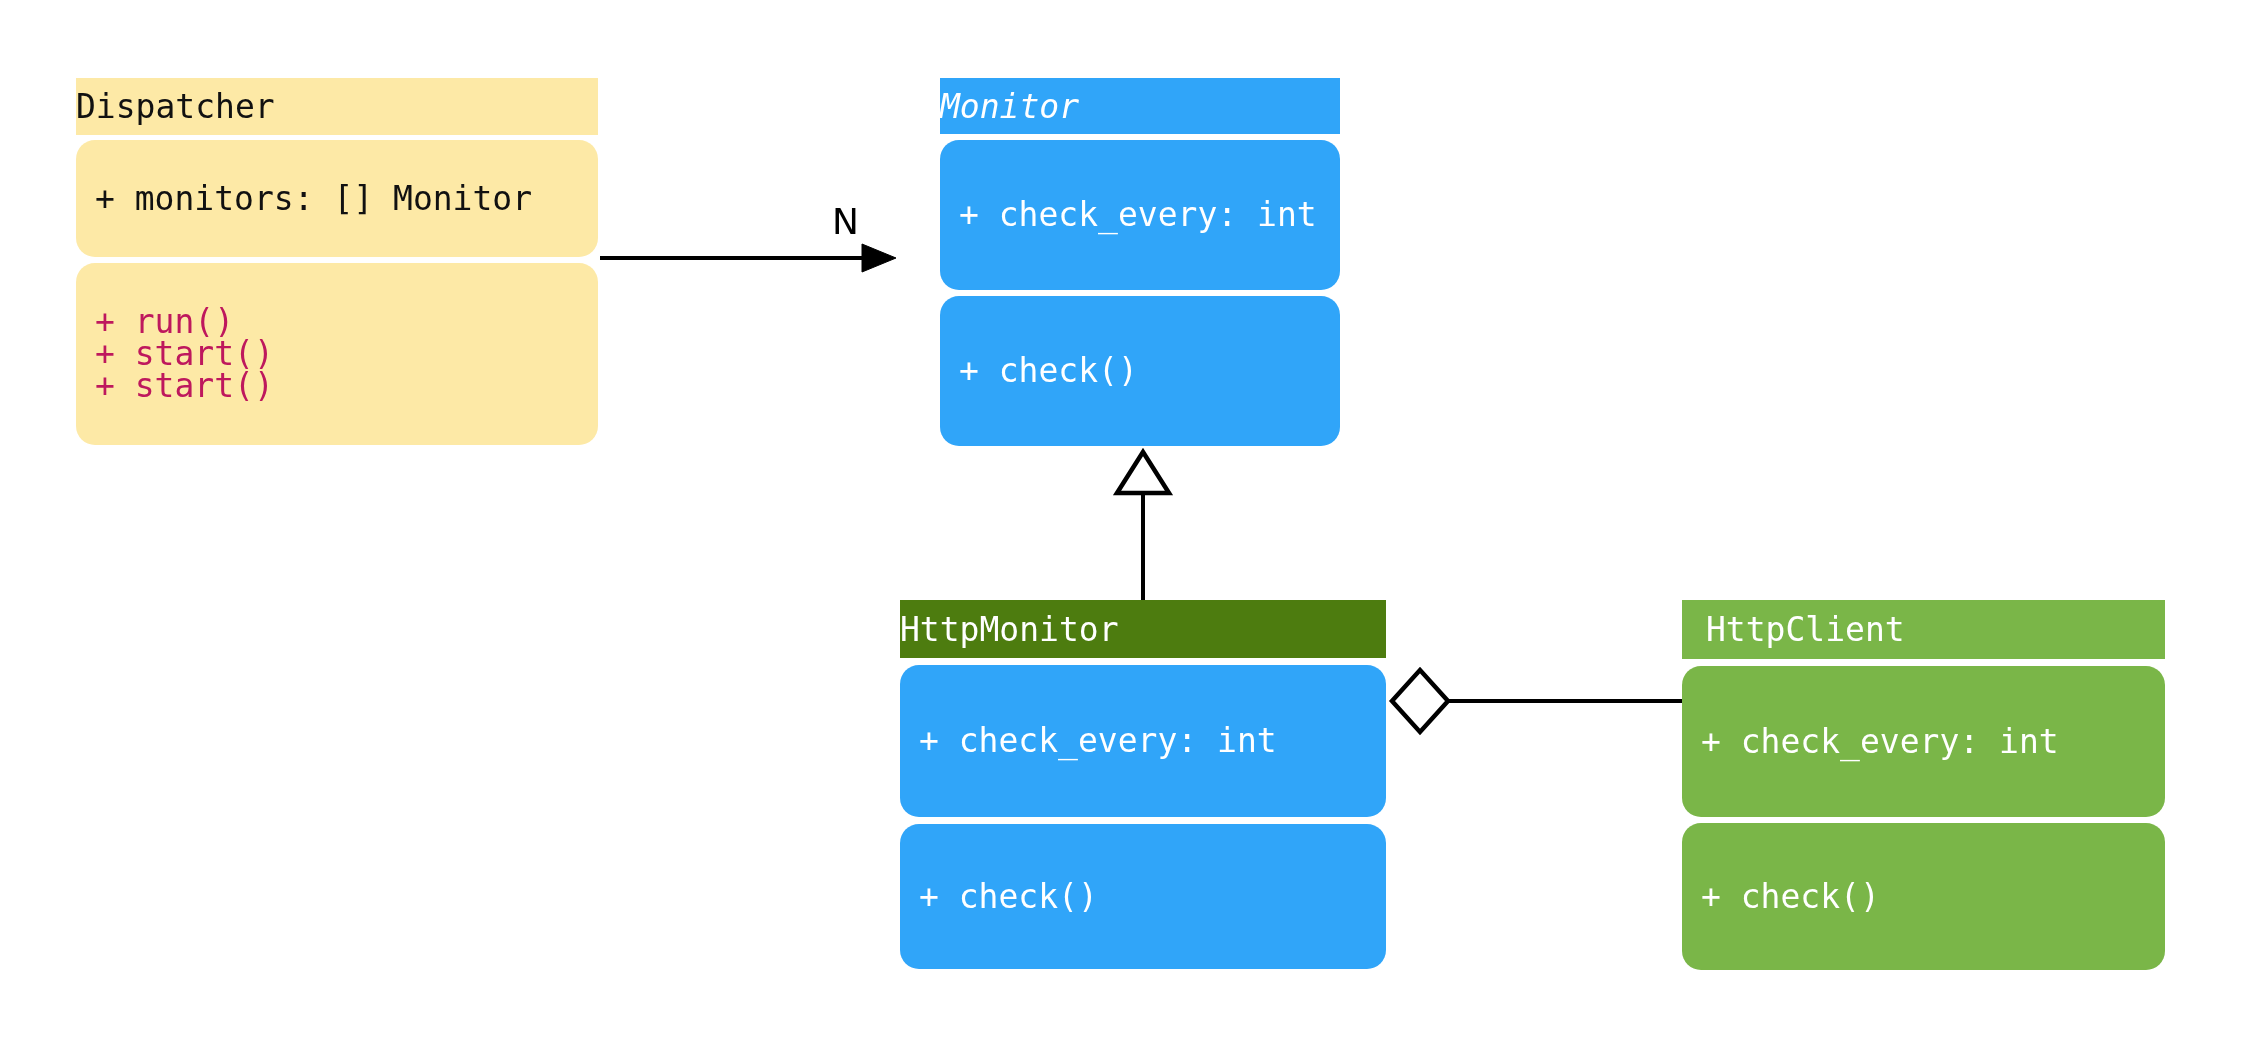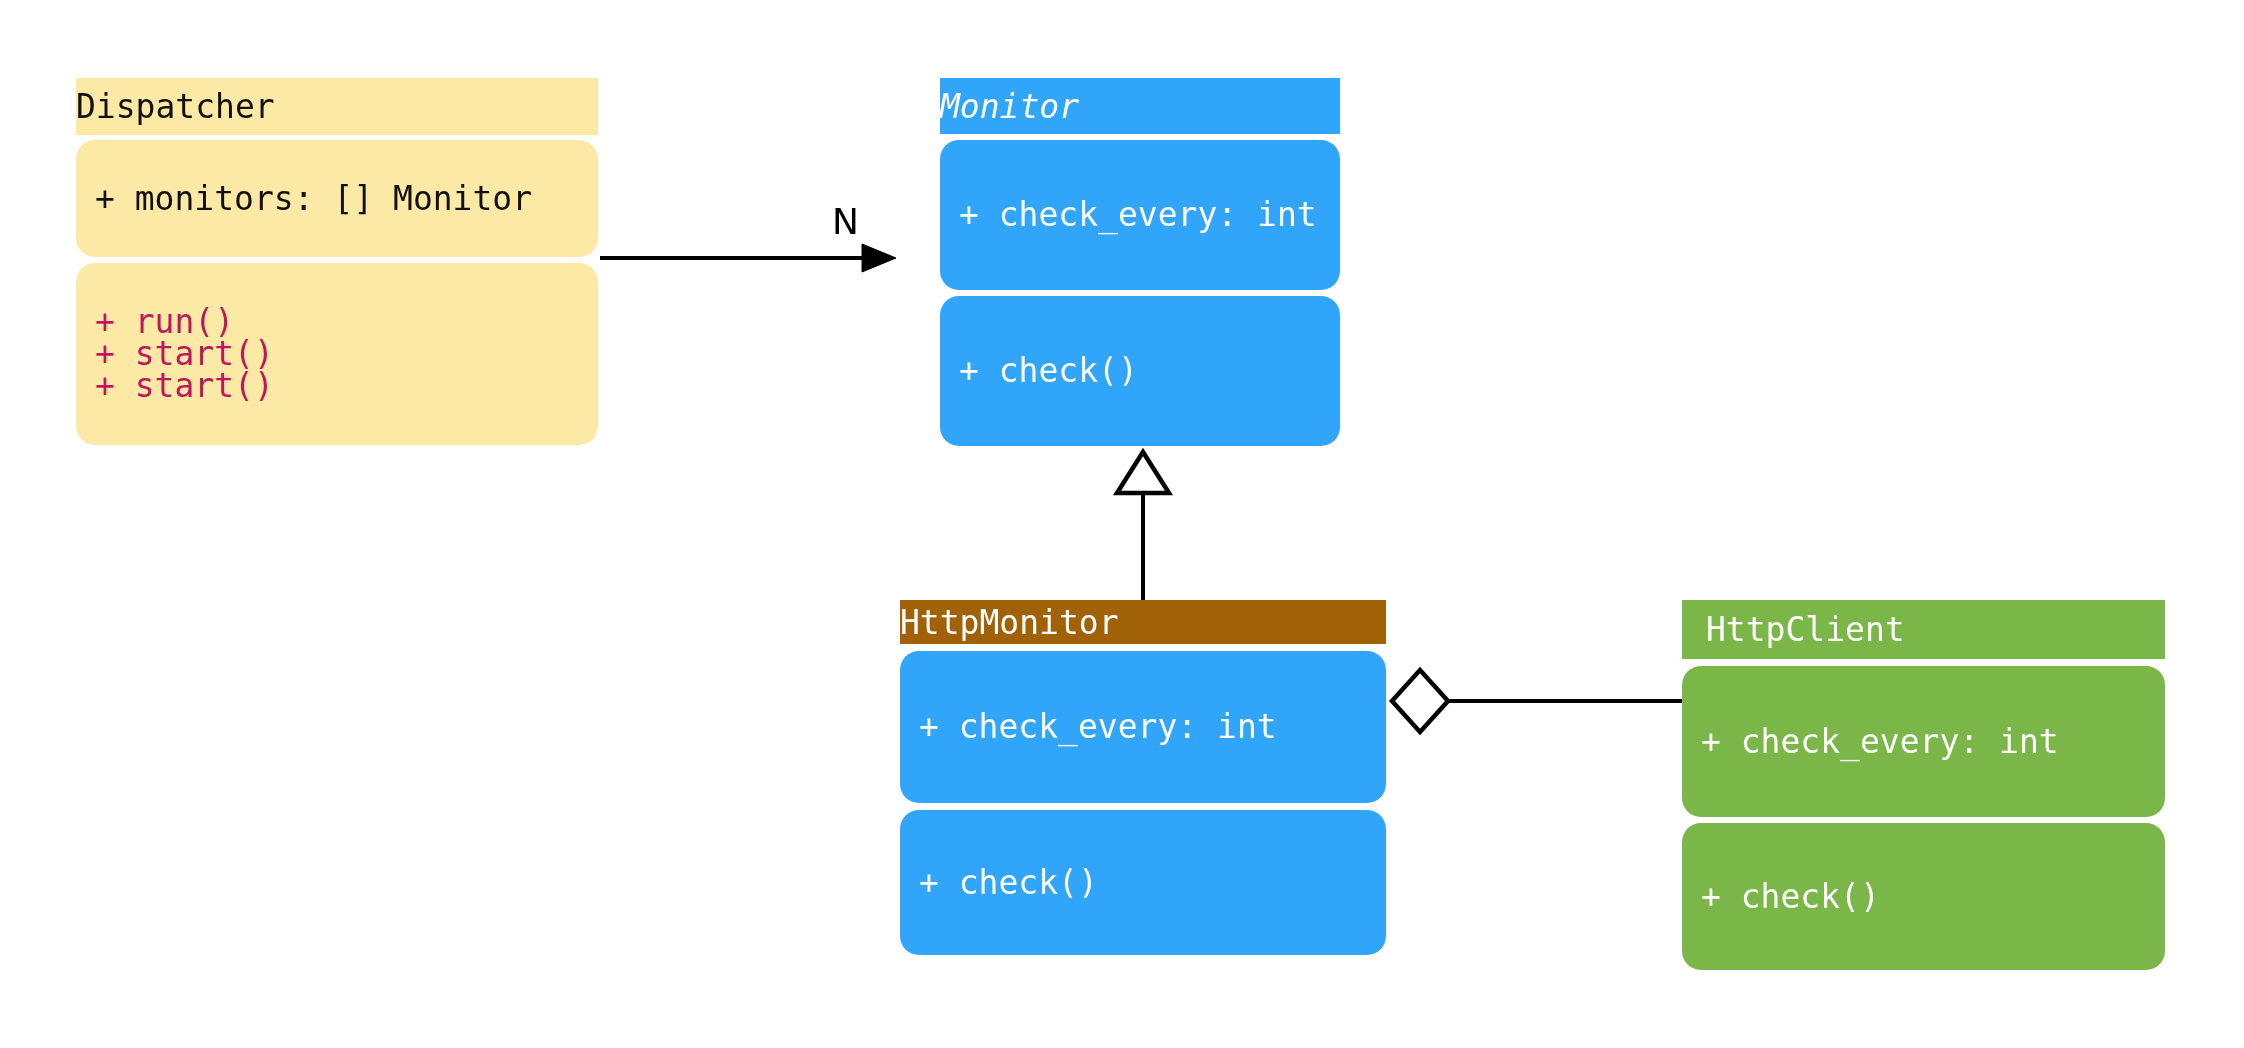--- a/index.html
+++ b/index.html
@@ -96,21 +96,21 @@
     </div>
     <div class="sect members" style="height: 150px; margin-top: 6px; background: rgb(48, 165, 249); color: rgb(255, 255, 255);">
       <div class="member">+ check_every: int</div>
     </div>
     <div class="sect members" style="height: 150px; margin-top: 6px; background: rgb(48, 165, 249); color: rgb(255, 255, 255);">
       <div class="member">+ check()</div>
     </div>
   </div>
 
   <div class="uml-class" style="left:900px; top:600px; width:486px;">
-    <div class="sect title" style="height: 44px; background: #a16207; color: rgb(255, 255, 255);">
+    <div class="sect title" style="height: 58px; background: #4d7c0f; color: rgb(255, 255, 255);">
       <span class="class-name">HttpMonitor</span>
     </div>
     <div class="sect members" style="height: 152px; margin-top: 7px; background: rgb(48, 165, 249); color: rgb(255, 255, 255);">
       <div class="member">+ check_every: int</div>
     </div>
     <div class="sect members" style="height: 145px; margin-top: 7px; background: rgb(48, 165, 249); color: rgb(255, 255, 255);">
       <div class="member">+ check()</div>
     </div>
   </div>
 

